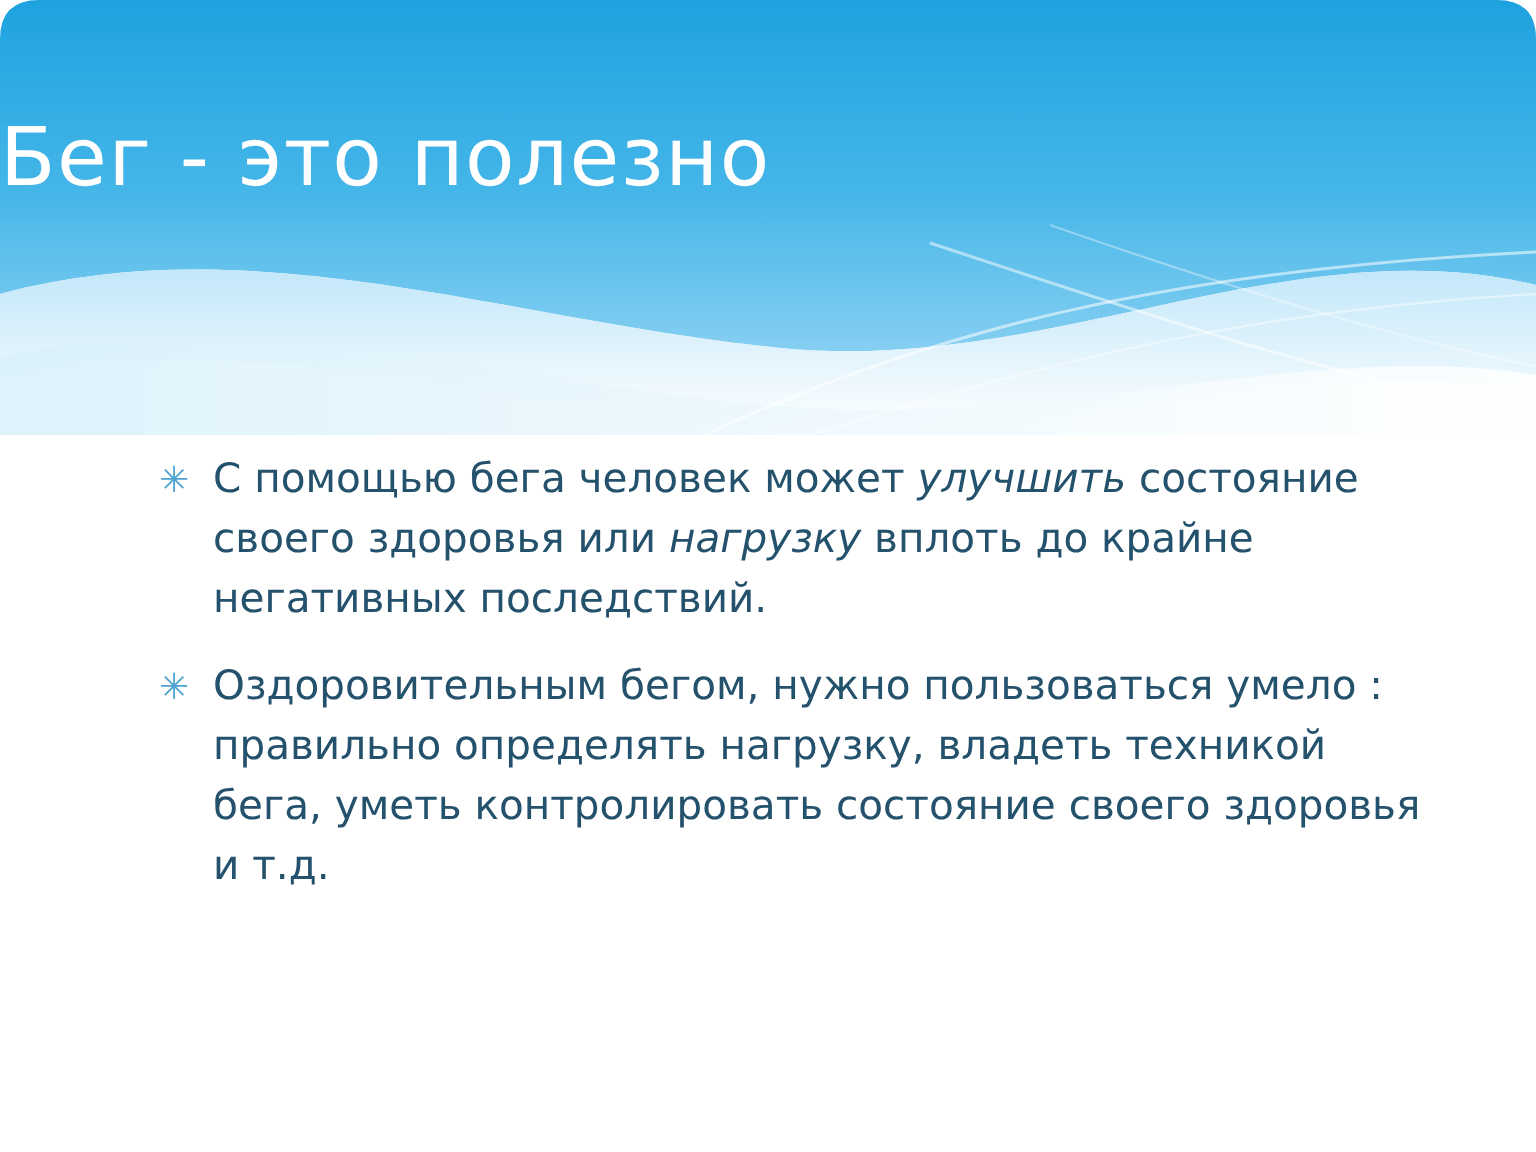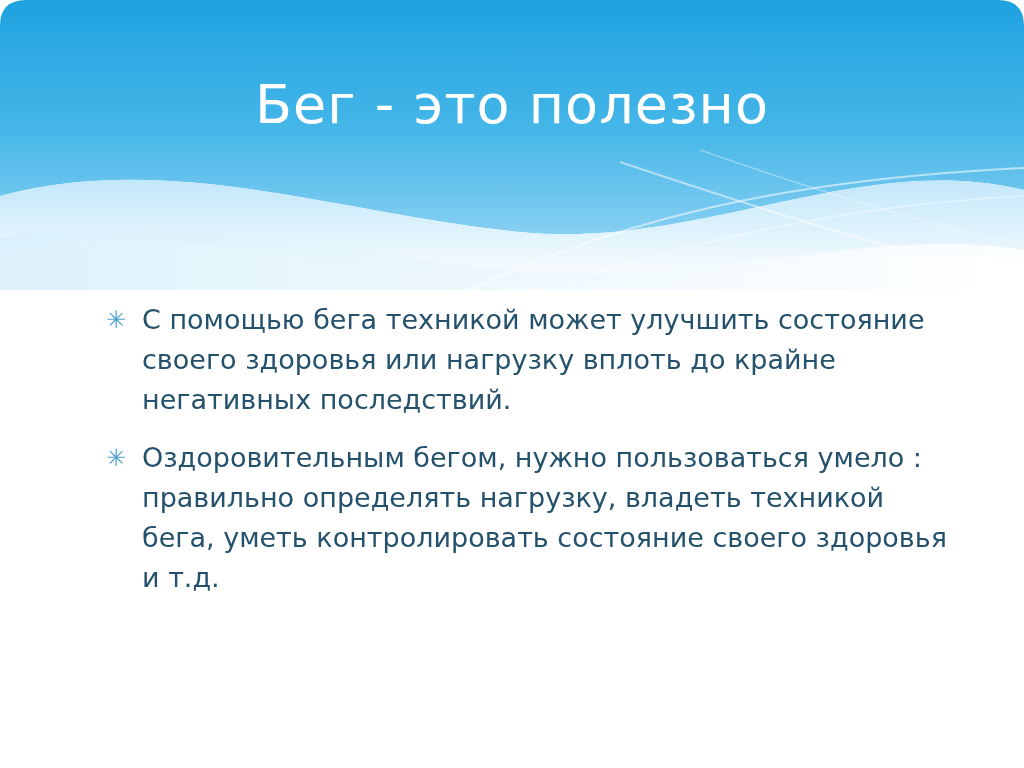--- a/index.html
+++ b/index.html
@@ -29,21 +29,21 @@
     position: absolute;
     top: 0;
     left: 0;
     display: block;
   }
   .slide-title {
     position: absolute;
     top: 74px;
     left: 0;
     width: 1024px;
-    text-align: center;
+    text-align: left;
     font-size: 54px;
     line-height: 62px;
     font-weight: 400;
     color: #ffffff;
     letter-spacing: 1px;
     white-space: nowrap;
   }
 
   
   .body {
@@ -65,20 +65,21 @@
     left: 6px;
     top: 0px;
     color: #4fa3d1;
     font-size: 24px;
     line-height: 40px;
   }
   .bullet-text {
     display: block;
   }
   .it {
+    font-style: italic;
   }
 </style>
 </head>
 <body>
 
 <div class="slide">
 
   <div class="header">
     <svg class="header-svg" width="1024" height="290" viewBox="0 0 1024 290" xmlns="http://www.w3.org/2000/svg">
       <defs>
@@ -114,21 +115,21 @@
     </svg>
 
     <div class="slide-title">Бег - это полезно</div>
   </div>
 
   <div class="body">
 
     <div class="bullet">
       <span class="bullet-marker">✳</span>
       <span class="bullet-text">
-        <span>С помощью бега техникой может </span><span class="it">улучшить</span><span> состояние своего здоровья или </span><span class="it">нагрузку</span><span> вплоть до крайне негативных последствий.</span>
+        <span>С помощью бега человек может </span><span class="it">улучшить</span><span> состояние своего здоровья или </span><span class="it">нагрузку</span><span> вплоть до крайне негативных последствий.</span>
       </span>
     </div>
 
     <div class="bullet">
       <span class="bullet-marker">✳</span>
       <span class="bullet-text">
         <span>Оздоровительным бегом,  нужно пользоваться умело : правильно определять нагрузку, владеть техникой бега, уметь контролировать состояние своего здоровья и т.д.</span>
       </span>
     </div>
 

